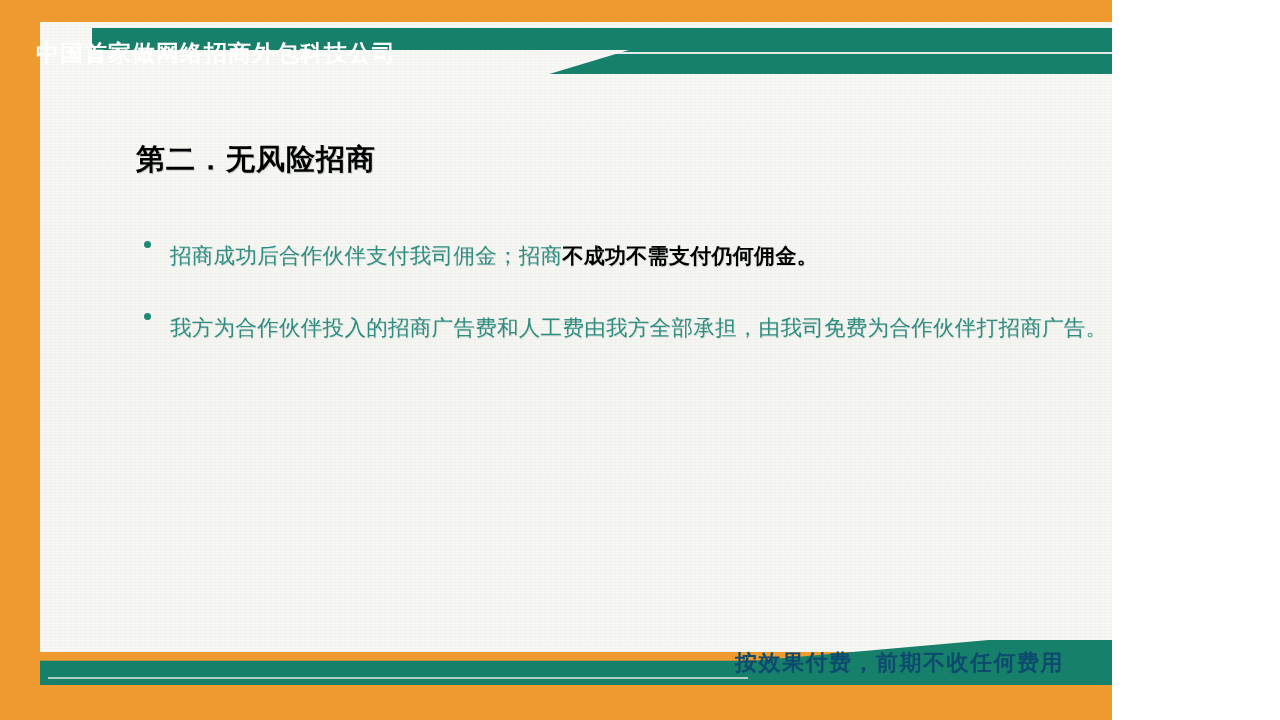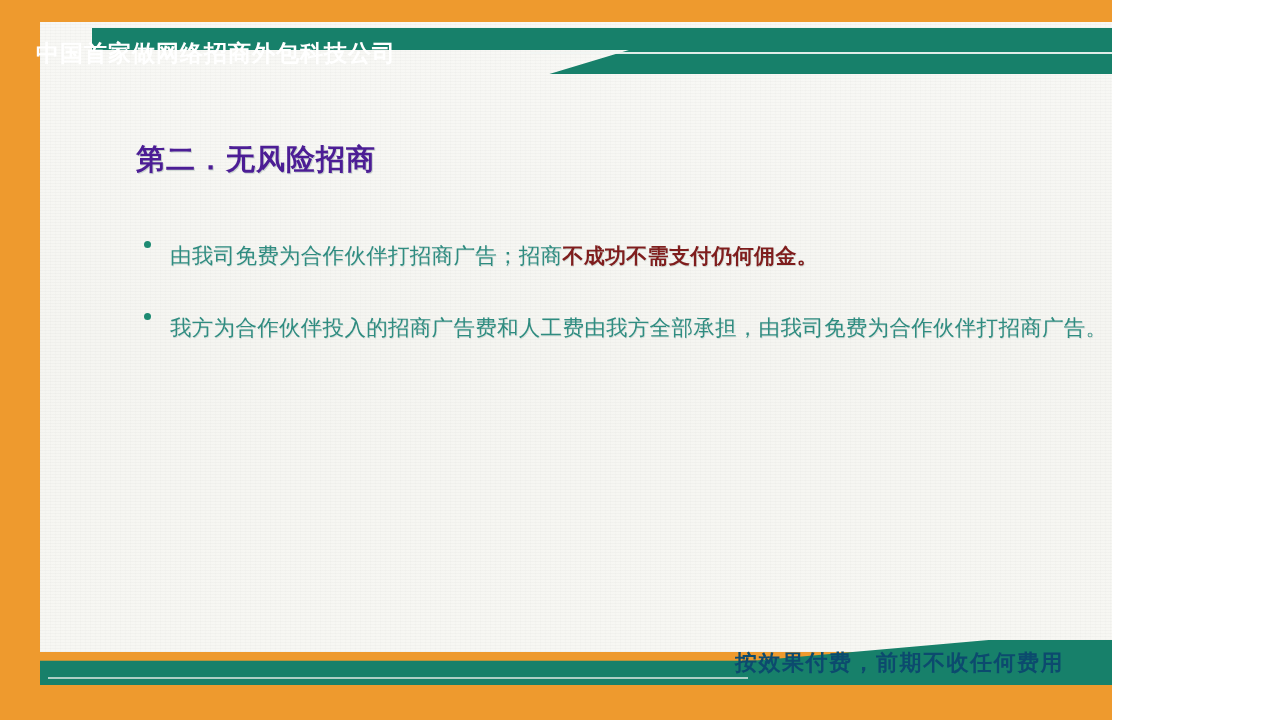--- a/index.html
+++ b/index.html
@@ -77,21 +77,21 @@
   }
 
   
   .section-title {
     position: absolute;
     left: 136px;
     top: 140px;
     font-family: "DejaVu Sans", "Liberation Sans", sans-serif;
     font-size: 29px;
     font-weight: bold;
-    color: #4c1d95;
+    color: #000000;
     letter-spacing: 1px;
     white-space: nowrap;
     text-shadow: 1px 1px 0 rgba(120,150,140,0.35);
   }
 
   
   .bullets {
     position: absolute;
     left: 140px;
     top: 224px;
@@ -119,21 +119,21 @@
     color: #2f8c80;
     letter-spacing: 0.3px;
     text-align: justify;
     text-justify: inter-character;
     text-shadow: 0.7px 0.7px 0 rgba(150,175,170,0.30);
   }
   .bullet-text .emph {
     font-family: "DejaVu Sans", "Liberation Sans", sans-serif;
     font-weight: bold;
     font-size: 21px;
-    color: #7f1d1d;
+    color: #000000;
     text-shadow: 0.7px 0.7px 0 rgba(140,170,160,0.30);
   }
 
   
   .footer-banner {
     position: absolute;
     left: 40px;
     top: 640px;
     width: 1240px;
     height: 45px;
@@ -173,21 +173,21 @@
   <div class="header-banner"></div>
   <div class="header-rule"></div>
   <div class="header-title">中国首家做网络招商外包科技公司</div>
 
   <div class="section-title">第二．无风险招商</div>
 
   <div class="bullets">
     <div class="bullet-row">
       <span class="bullet-marker"></span>
       <span class="bullet-text">
-        <span>由我司免费为合作伙伴打招商广告；招商</span><span class="emph">不成功不需支付仍何佣金。</span>
+        <span>招商成功后合作伙伴支付我司佣金；招商</span><span class="emph">不成功不需支付仍何佣金。</span>
       </span>
     </div>
     <div class="bullet-row">
       <span class="bullet-marker"></span>
       <span class="bullet-text">
         <span>我方为合作伙伴投入的招商广告费和人工费由我方全部承担，由我司免费为合作伙伴打招商广告。</span>
       </span>
     </div>
   </div>
 

